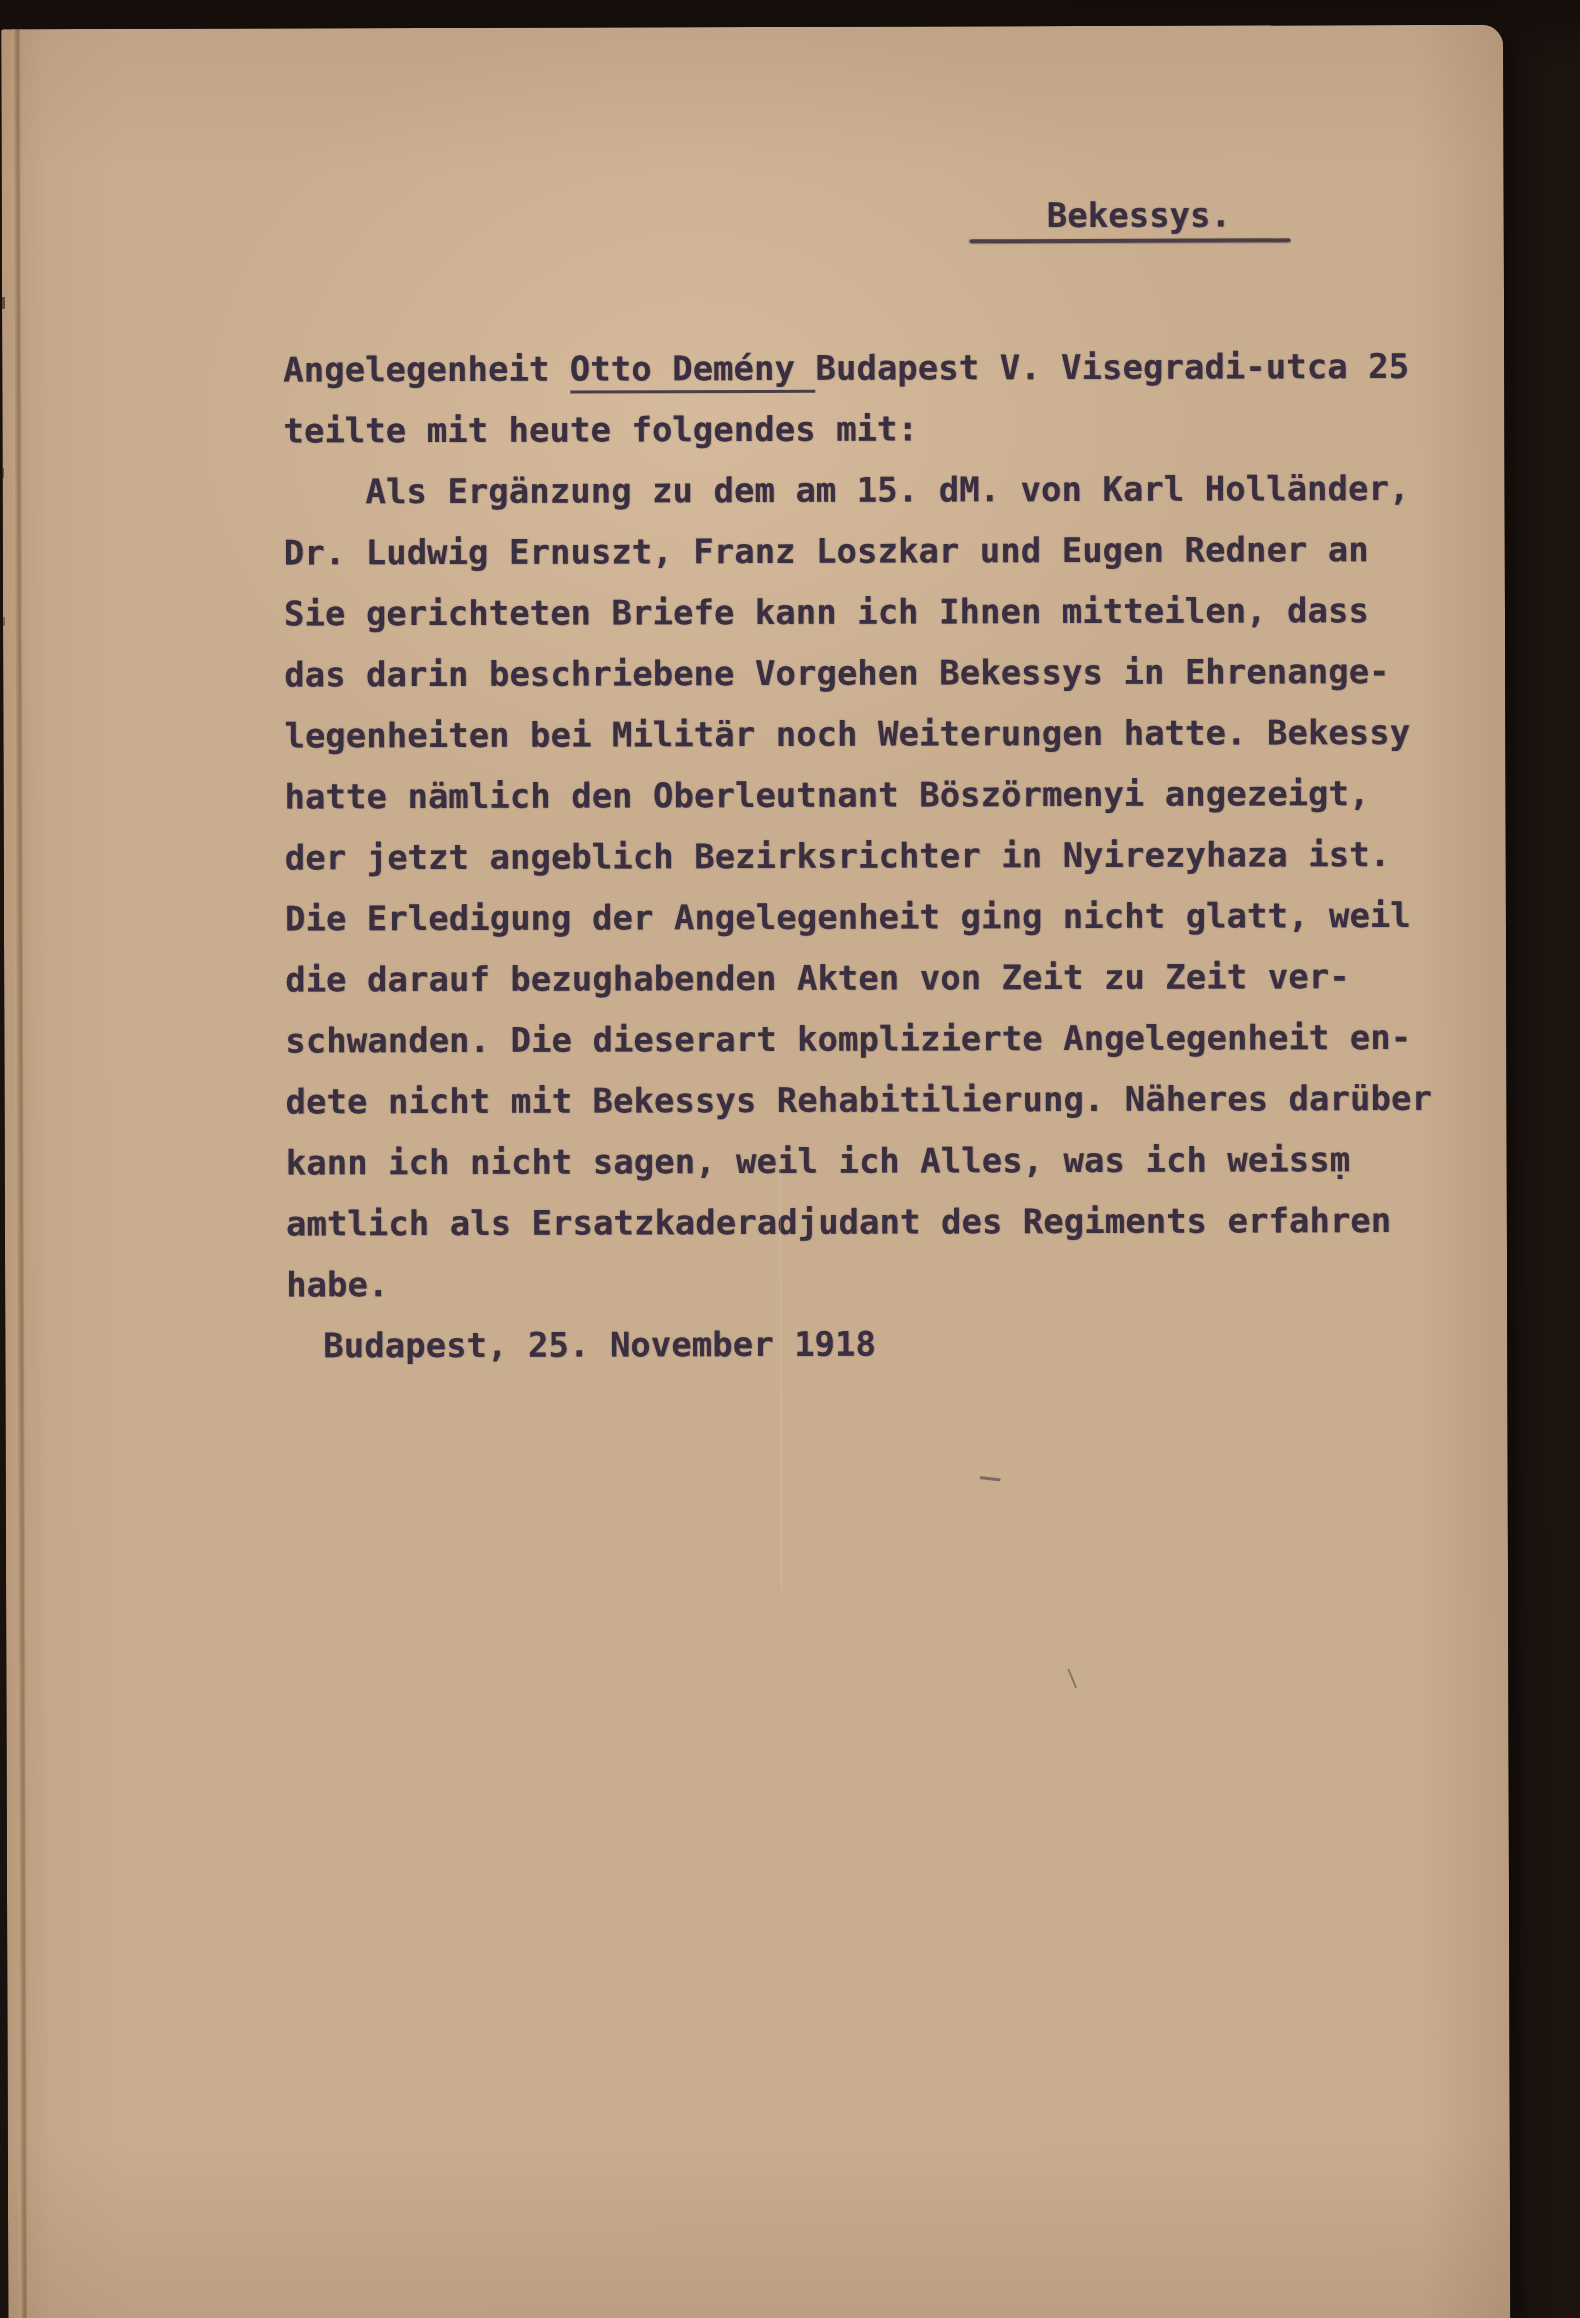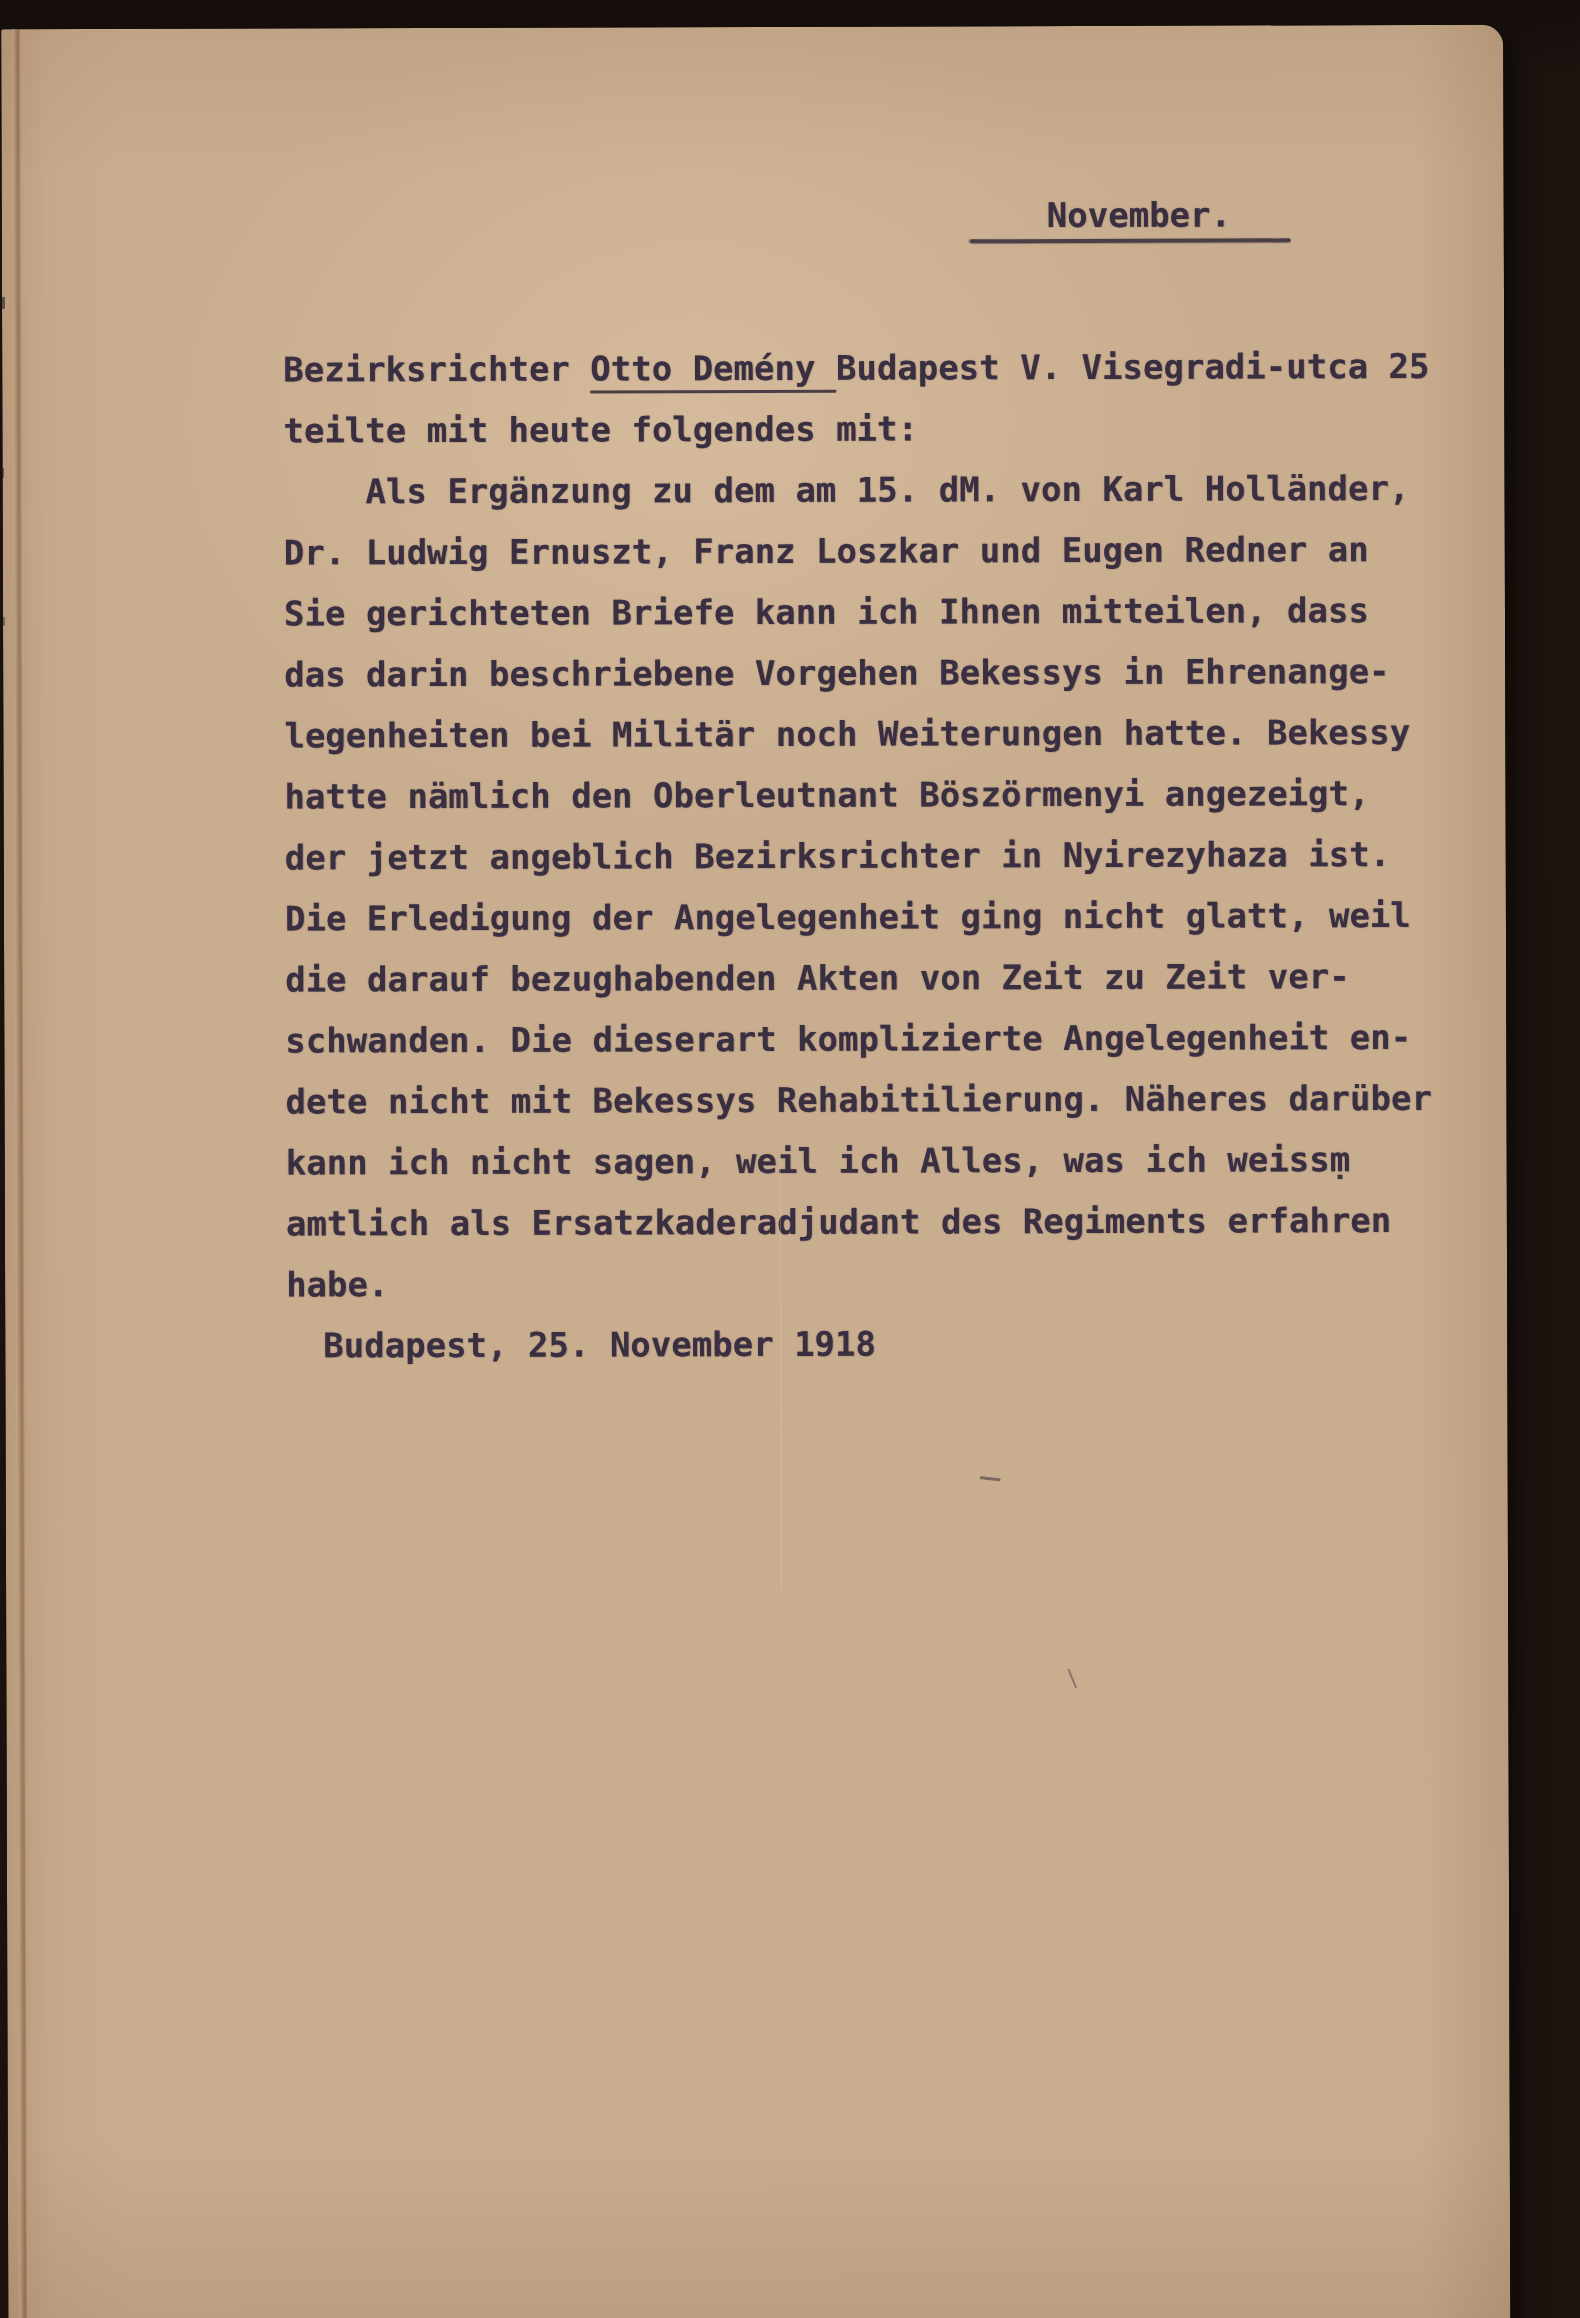--- a/index.html
+++ b/index.html
@@ -115,25 +115,25 @@
   .mark-edge3 { left: 0.5px; top: 617px; width: 4.2px;  height: 9.3px; background: rgba(30,20,16,0.40); }
 </style>
 </head>
 <body>
 
 <div class="stage">
   <div class="paper">
 
     <div class="crease"></div>
 
-    <div class="heading">November.</div>
+    <div class="heading">Bekessys.</div>
     <div class="heading-underline"></div>
 
     <div class="body-block">
-      <div class="line"><span>Bezirksrichter </span><span class="u">Otto Demény </span><span>Budapest V. Visegradi-utca 25</span></div>
+      <div class="line"><span>Angelegenheit </span><span class="u">Otto Demény </span><span>Budapest V. Visegradi-utca 25</span></div>
       <div class="line">teilte mit heute folgendes mit:</div>
       <div class="line">    Als Ergänzung zu dem am 15. dM. von Karl Holländer,</div>
       <div class="line">Dr. Ludwig Ernuszt, Franz Loszkar und Eugen Redner an</div>
       <div class="line">Sie gerichteten Briefe kann ich Ihnen mitteilen, dass</div>
       <div class="line">das darin beschriebene Vorgehen Bekessys in Ehrenange-</div>
       <div class="line">legenheiten bei Militär noch Weiterungen hatte. Bekessy</div>
       <div class="line">hatte nämlich den Oberleutnant Böszörmenyi angezeigt,</div>
       <div class="line">der jetzt angeblich Bezirksrichter in Nyirezyhaza ist.</div>
       <div class="line">Die Erledigung der Angelegenheit ging nicht glatt, weil</div>
       <div class="line">die darauf bezughabenden Akten von Zeit zu Zeit ver-</div>

